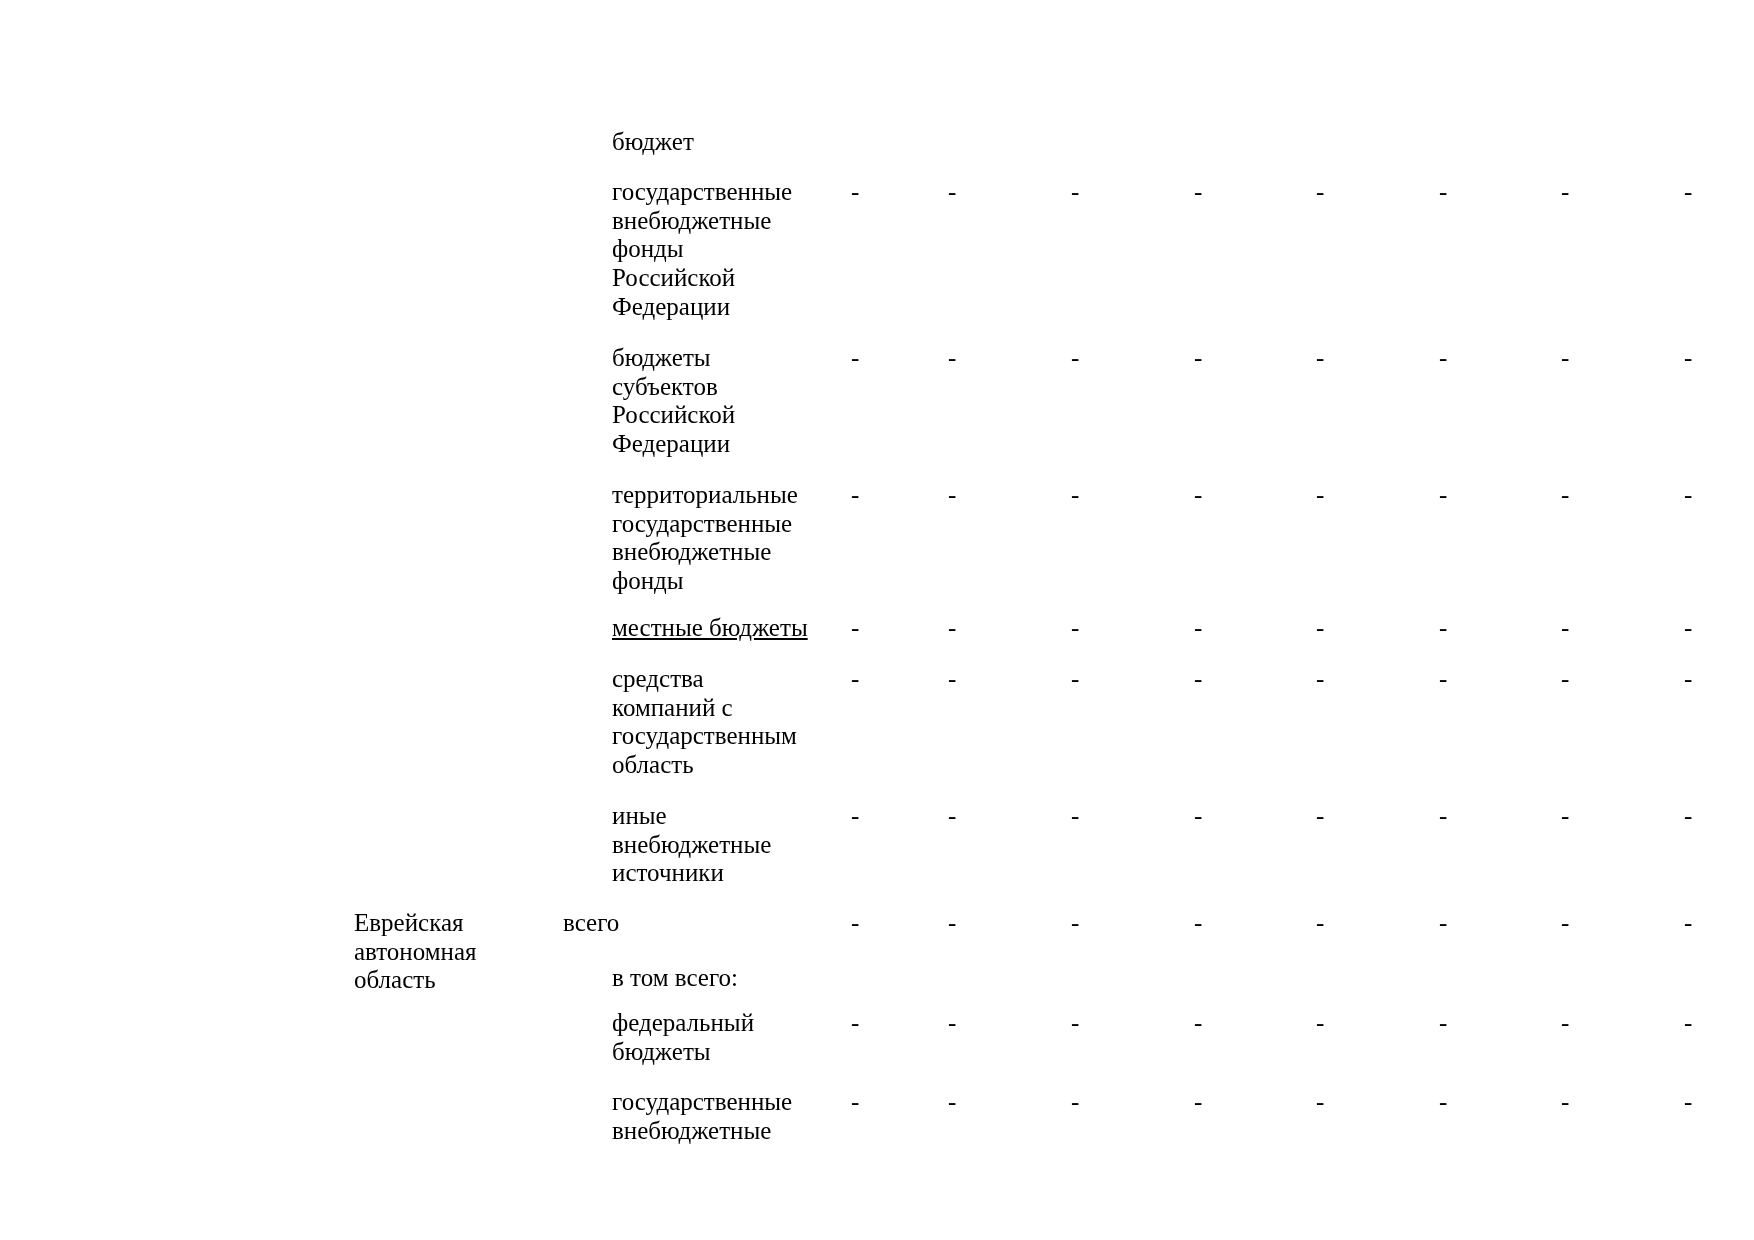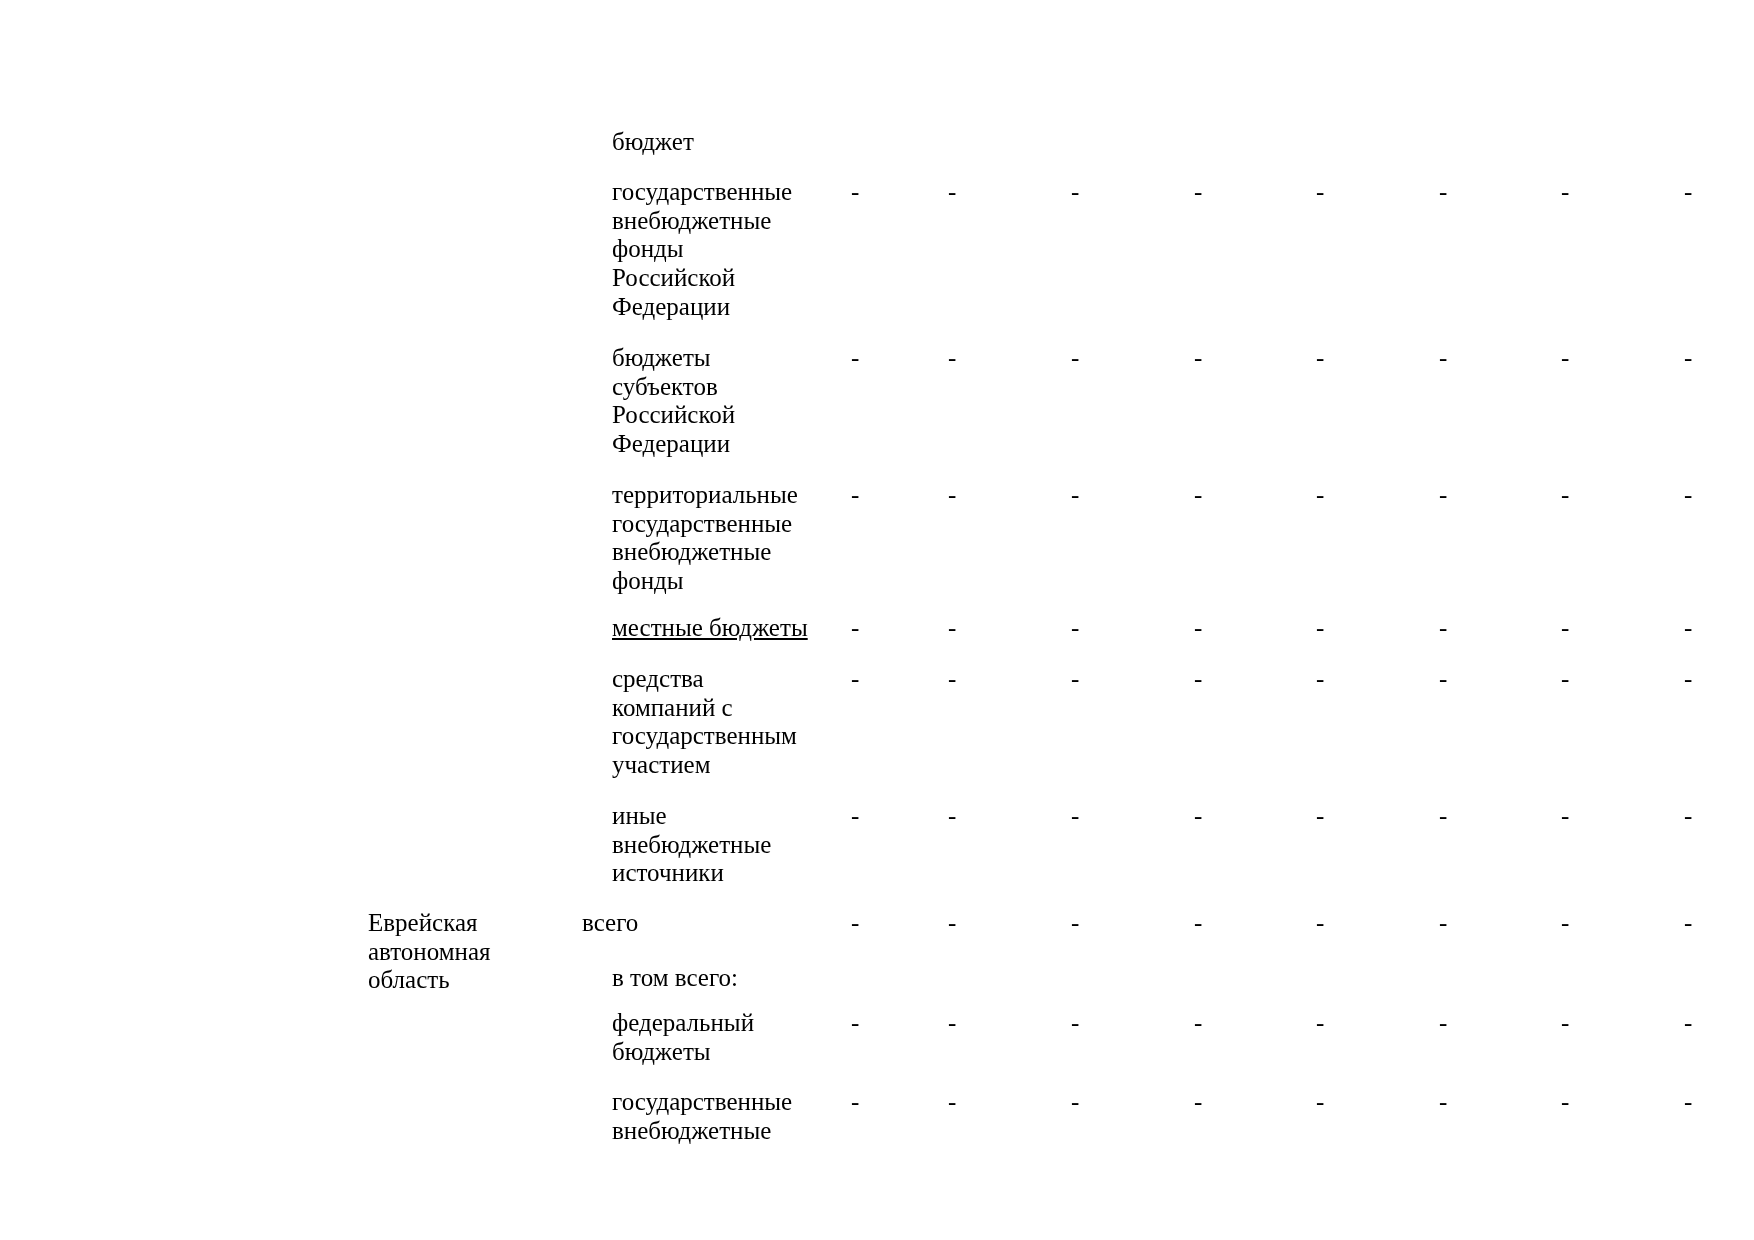--- a/index.html
+++ b/index.html
@@ -22,32 +22,32 @@
     left: 0; top: 0;
     width: 1754px; height: 1240px; padding-left: 32px;
   }
   .row {
     position: absolute;
     left: 0;
     width: 1754px;
   }
   .region {
     position: absolute;
-    left: 368px;
+    left: 354px;
     width: 150px;
     white-space: pre-line;
   }
   .label {
     position: absolute;
     left: 612px;
     width: 200px;
     white-space: pre-line;
   }
   .label.total {
-    left: 582px;
+    left: 563px;
   }
   .cell {
     position: absolute;
     top: 0;
     white-space: nowrap;
   }
   .c0 { left: 851px; }
   .c1 { left: 948px; }
   .c2 { left: 1071px; }
   .c3 { left: 1194px; }
@@ -120,21 +120,21 @@
     <span class="cell c4">-</span>
     <span class="cell c5">-</span>
     <span class="cell c6">-</span>
     <span class="cell c7">-</span>
   </div>
 
   <div class="row" style="top:665px;">
     <div class="label">средства
 компаний с
 государственным
-участием</div>
+область</div>
     <span class="cell c0">-</span>
     <span class="cell c1">-</span>
     <span class="cell c2">-</span>
     <span class="cell c3">-</span>
     <span class="cell c4">-</span>
     <span class="cell c5">-</span>
     <span class="cell c6">-</span>
     <span class="cell c7">-</span>
   </div>
 

